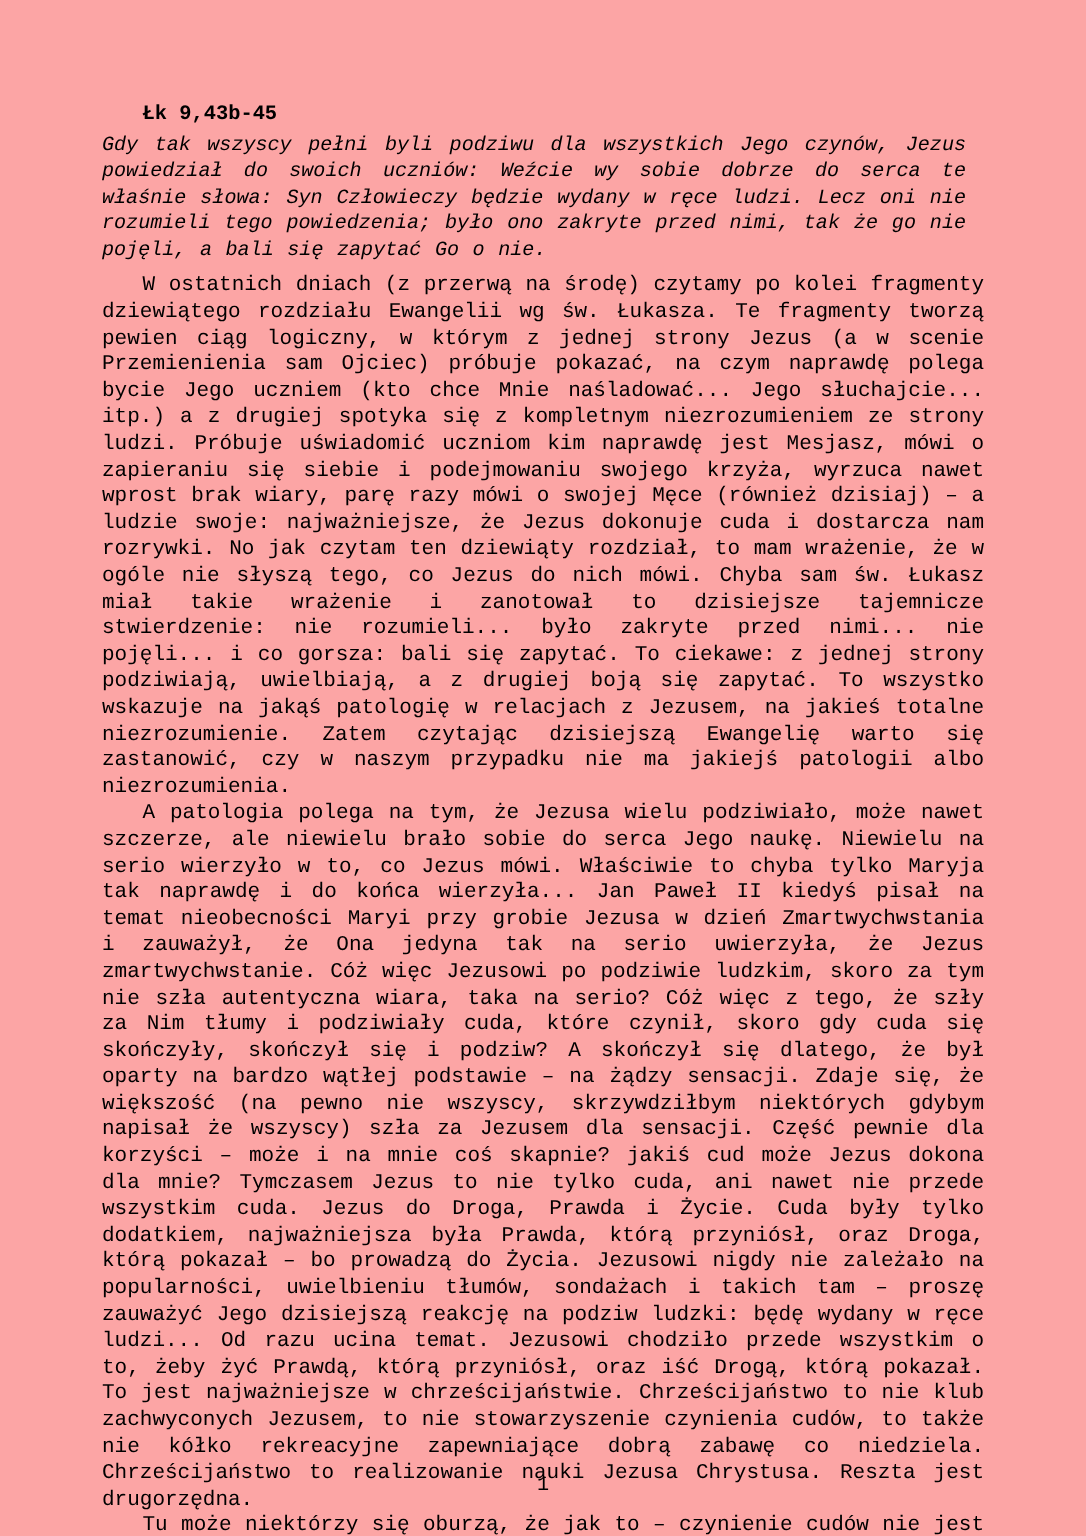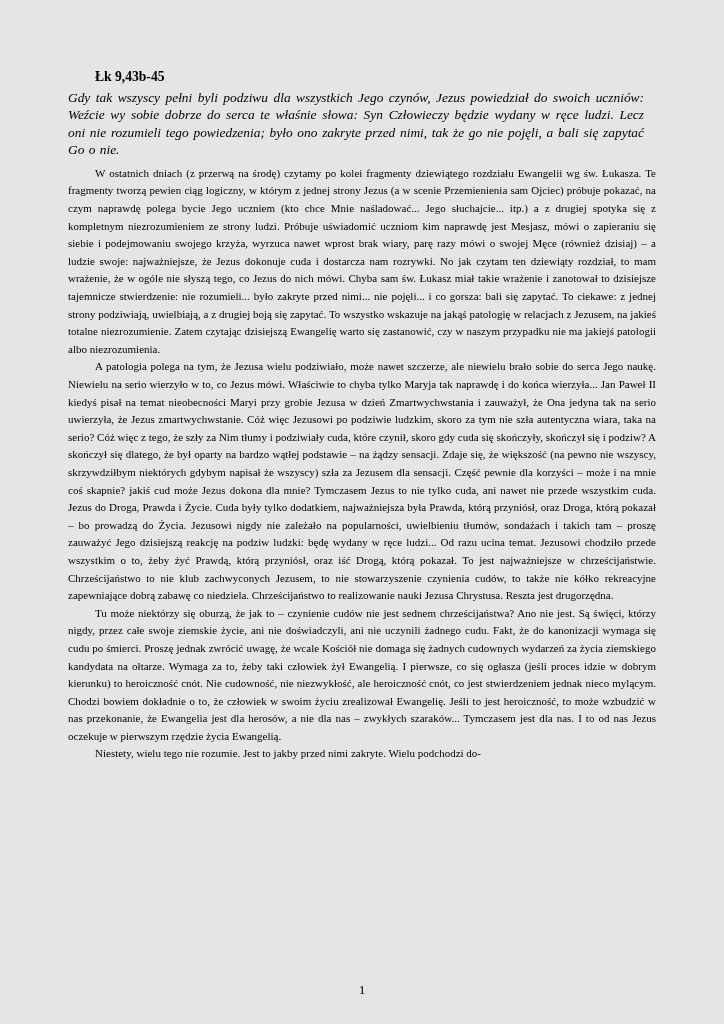--- a/index.html
+++ b/index.html
@@ -4,23 +4,23 @@
 <style>
   html, body {
     margin: 0;
     padding: 0;
     background: #ffffff;
   }
   .page {
     position: relative;
     width: 724px;
     height: 1024px;
-    background: #e5e5e5;
+    background: #fca5a5;
     color: #000000;
-    font-family: Liberation Serif, serif;
+    font-family: Liberation Mono, monospace;
     overflow: hidden;
     box-sizing: border-box;
   }
   .content {
     position: absolute;
     left: 68px;
     top: 68px;
     width: 588px;
   }
   .title {
@@ -32,21 +32,21 @@
   }
   .quote {
     font-size: 13.4px;
     line-height: 17.6px;
     font-style: italic;
     text-align: justify;
     margin: 0 12px 6px 0;
     word-spacing: 1px;
   }
   .para {
-    font-size: 11px;
+    font-size: 14px;
     line-height: 17.6px;
     text-align: justify;
     margin: 0;
     text-indent: 27px;
   }
   .pagenum {
     position: absolute;
     bottom: 26px;
     left: 0;
     width: 100%;

